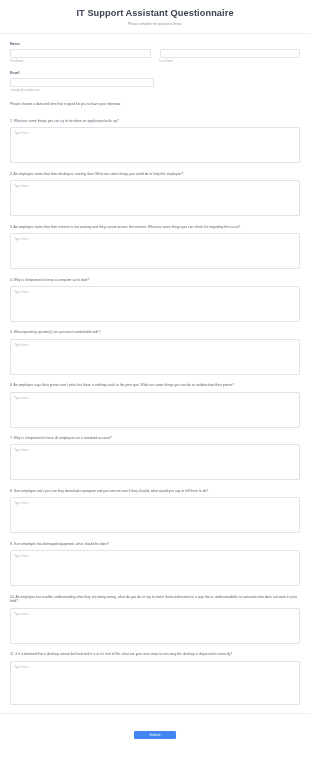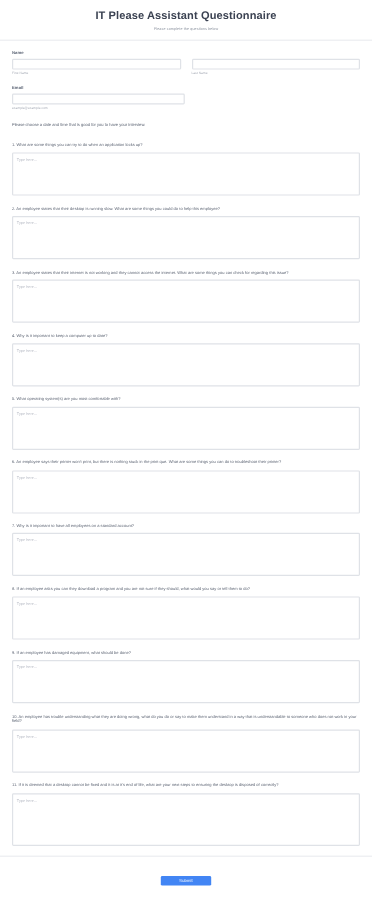--- a/index.html
+++ b/index.html
@@ -145,21 +145,21 @@
     cursor: pointer;
     text-align: center;
   }
 </style>
 </head>
 <body>
 
 <div class="page">
 
   <div class="form-header">
-    <div class="form-title">IT Please Assistant Questionnaire</div>
+    <div class="form-title">IT Support Assistant Questionnaire</div>
     <div class="form-subtitle">Please complete the questions below</div>
   </div>
 
   <div class="form-body">
 
     <div class="field-group">
       <div class="field-label">Name</div>
       <div class="name-row">
         <div class="name-col">
           <input class="text-input" type="text" placeholder="" style="">

